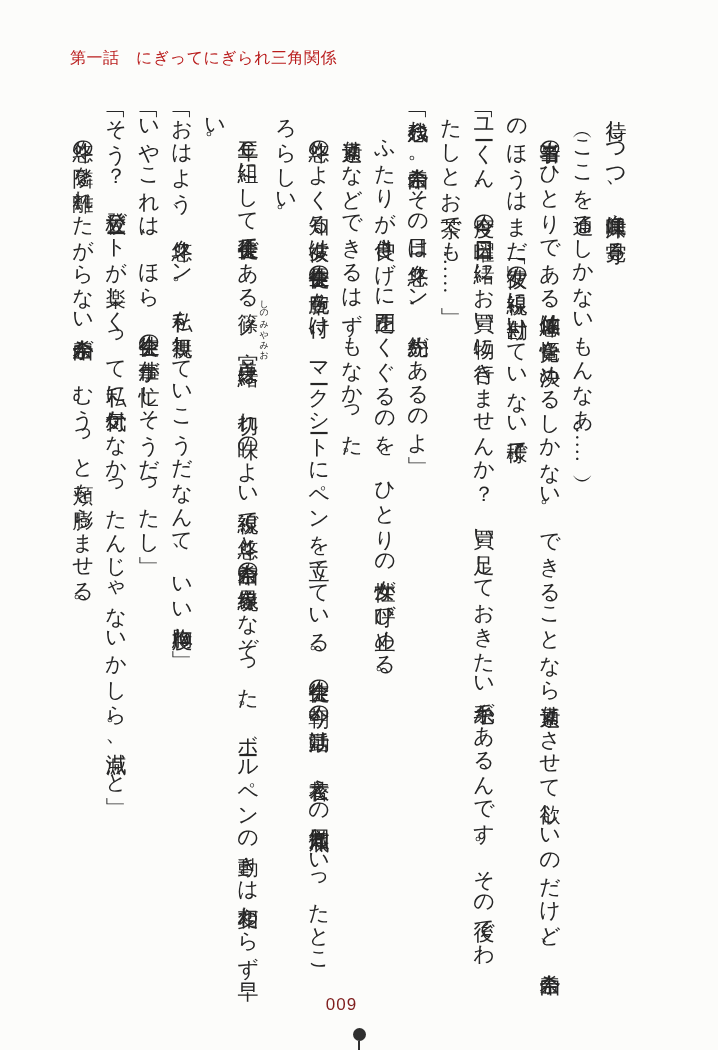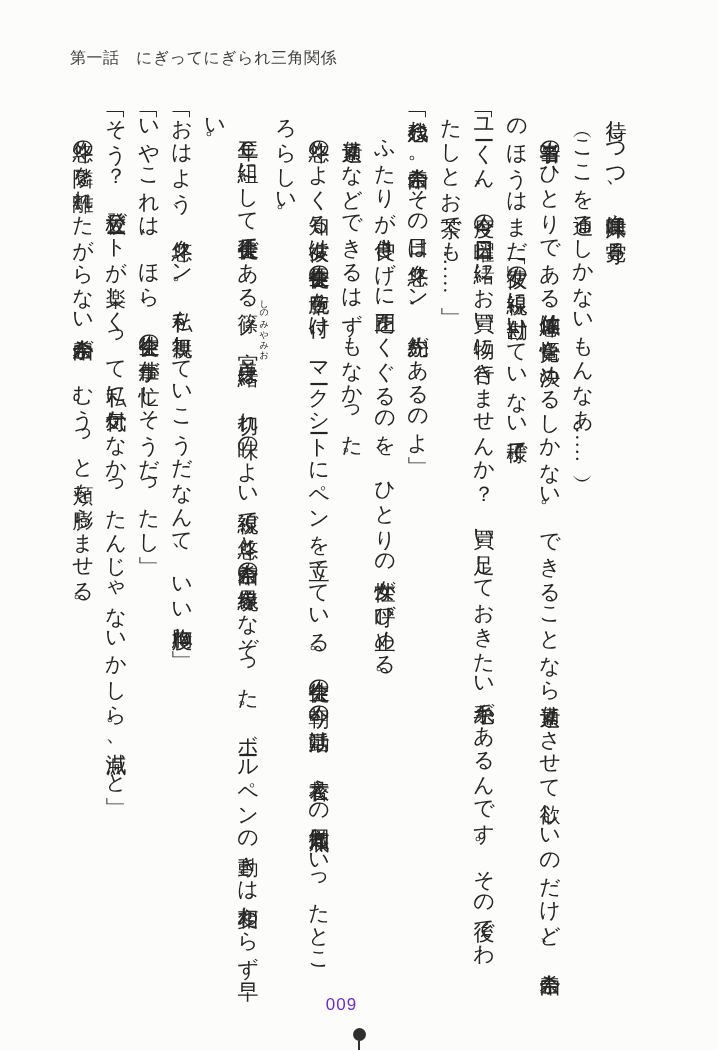--- a/index.html
+++ b/index.html
@@ -13,21 +13,21 @@
     font-family: "Liberation Serif", serif;
   }
 
   
   .chapter-header {
     position: absolute;
     top: 48px;
     left: 70px;
     font-size: 16px;
     letter-spacing: 0.5px;
-    color: #404040;
+    color: #b91c1c;
     white-space: pre;
   }
 
   
   .body-text {
     position: absolute;
     top: 104px;
     right: 86px;
     height: 862px;
     width: 566px;
@@ -54,21 +54,21 @@
 
   
   .page-number {
     position: absolute;
     top: 995px;
     left: 0;
     width: 683px;
     text-align: center;
     font-size: 17px;
     letter-spacing: 1px;
-    color: #6d28d9;
+    color: #7f1d1d;
     font-family: "Liberation Sans", sans-serif;
   }
   .page-marker {
     position: absolute;
     top: 1028px;
     left: 0;
     width: 718px;
     display: flex;
     flex-direction: column;
     align-items: center;

